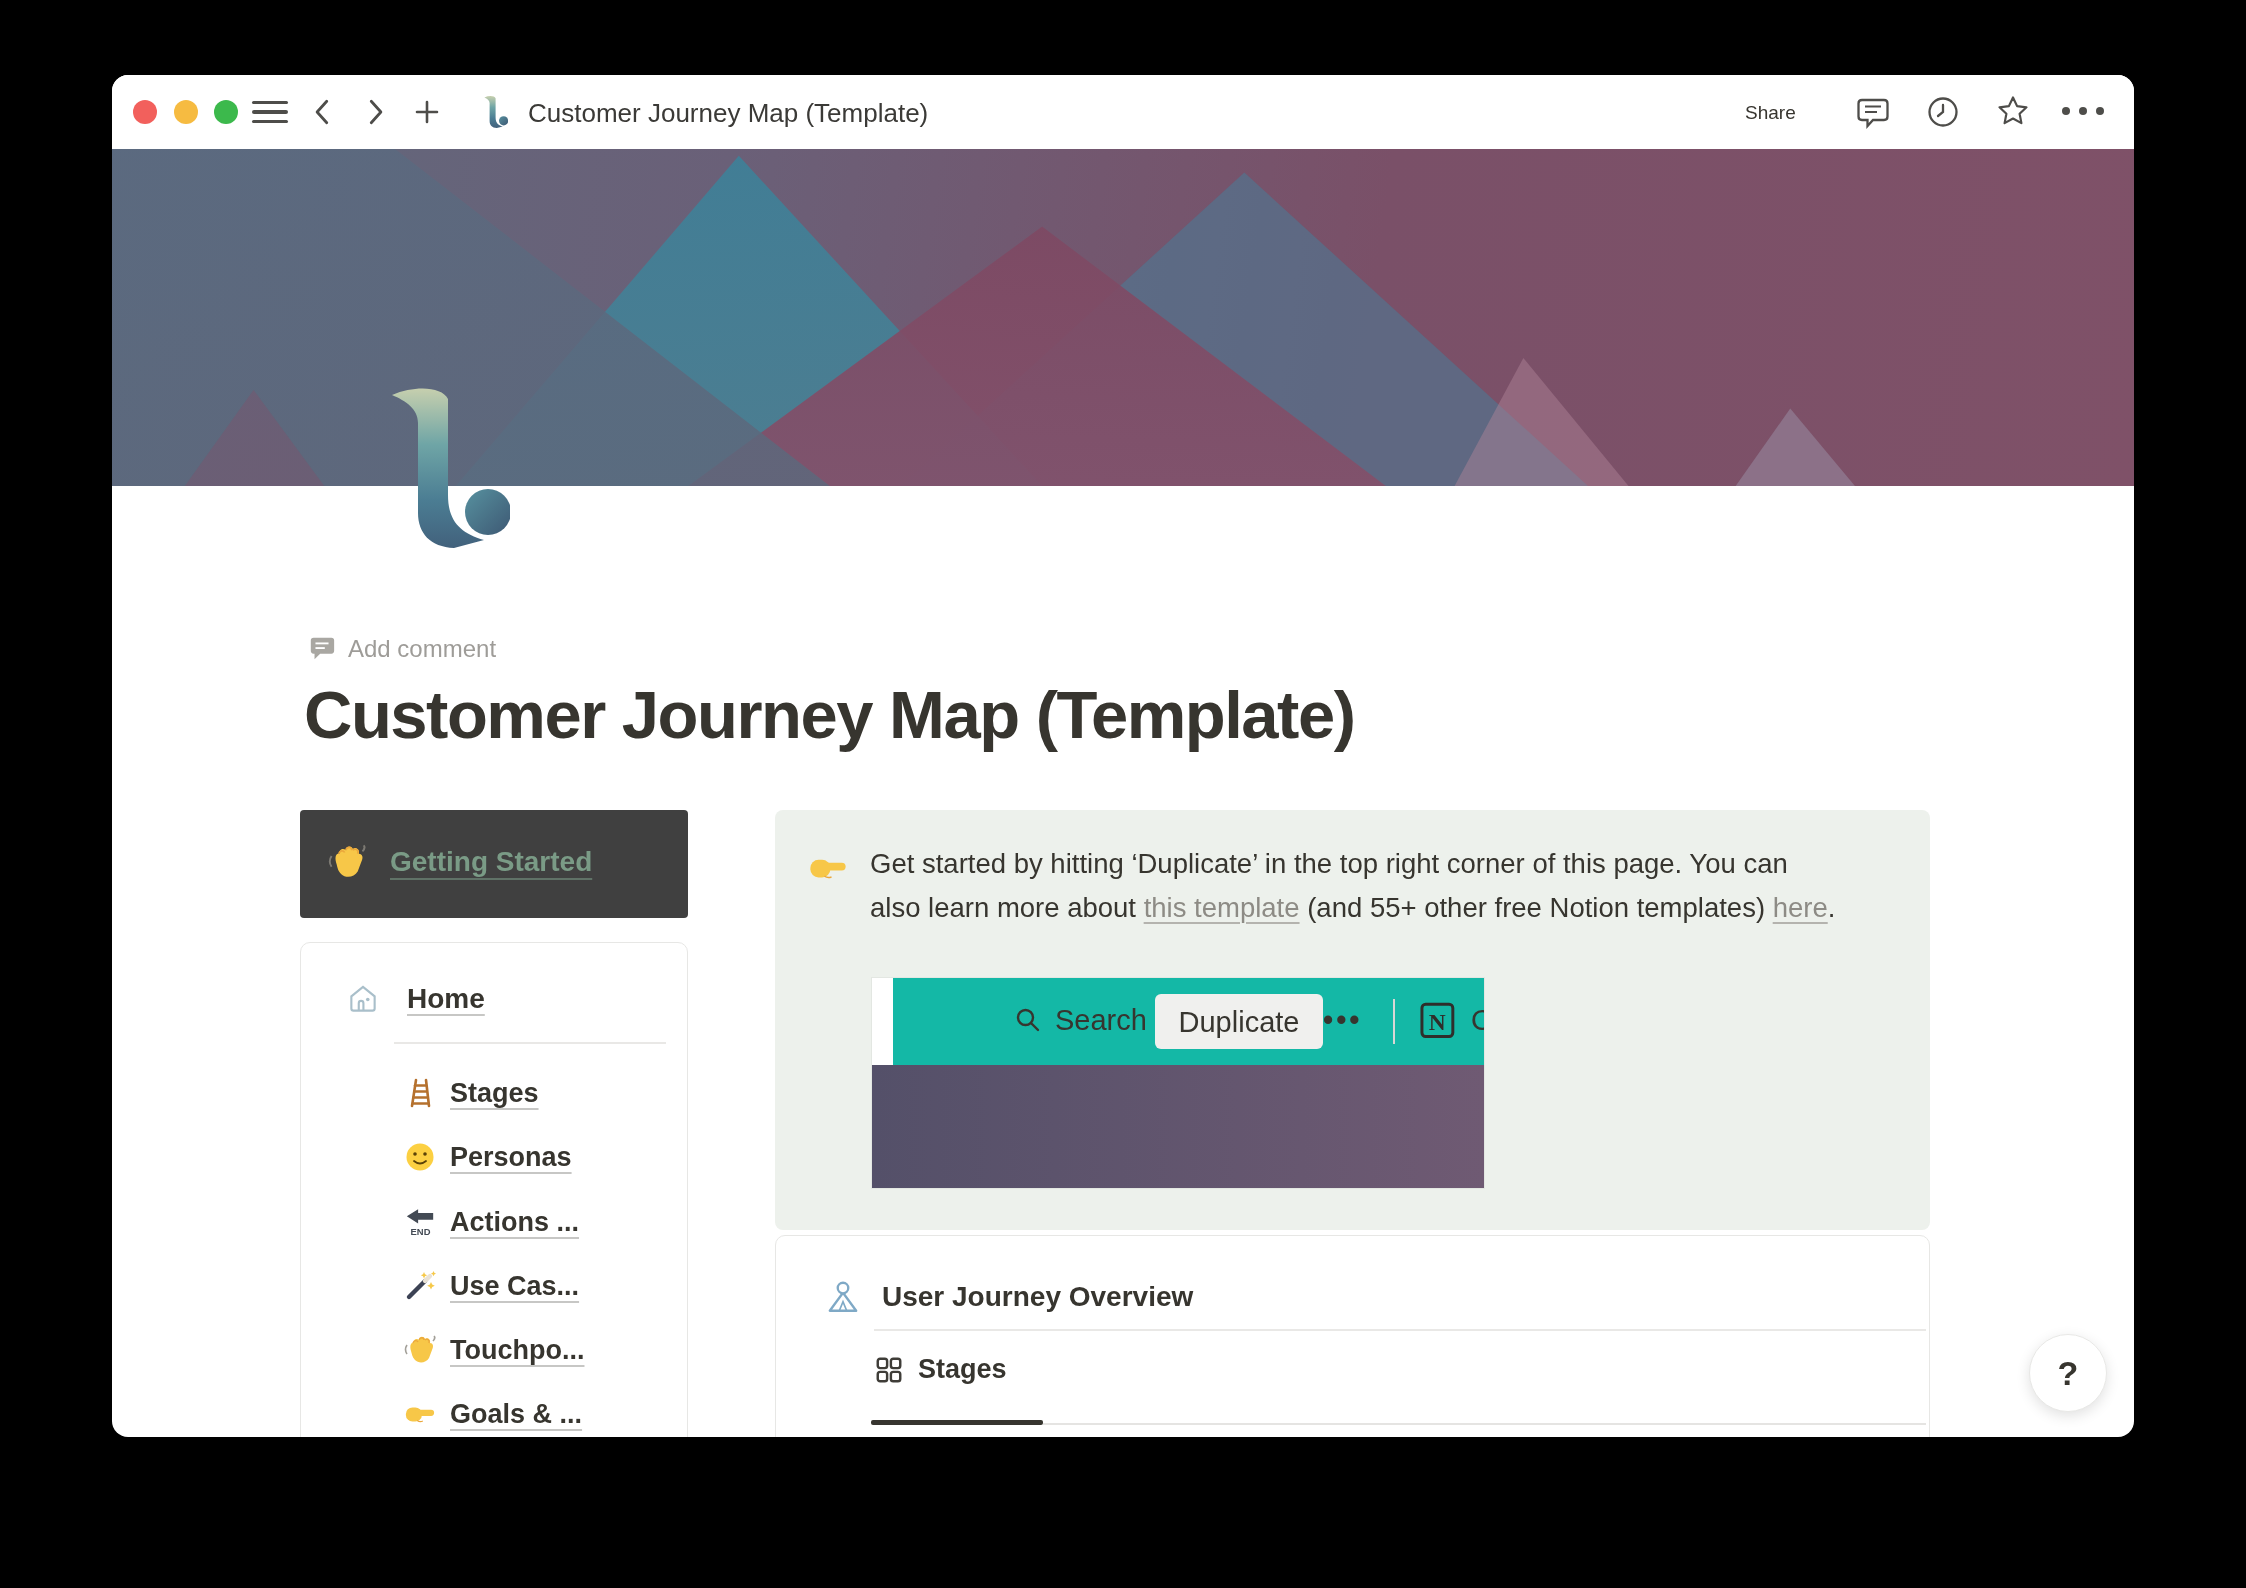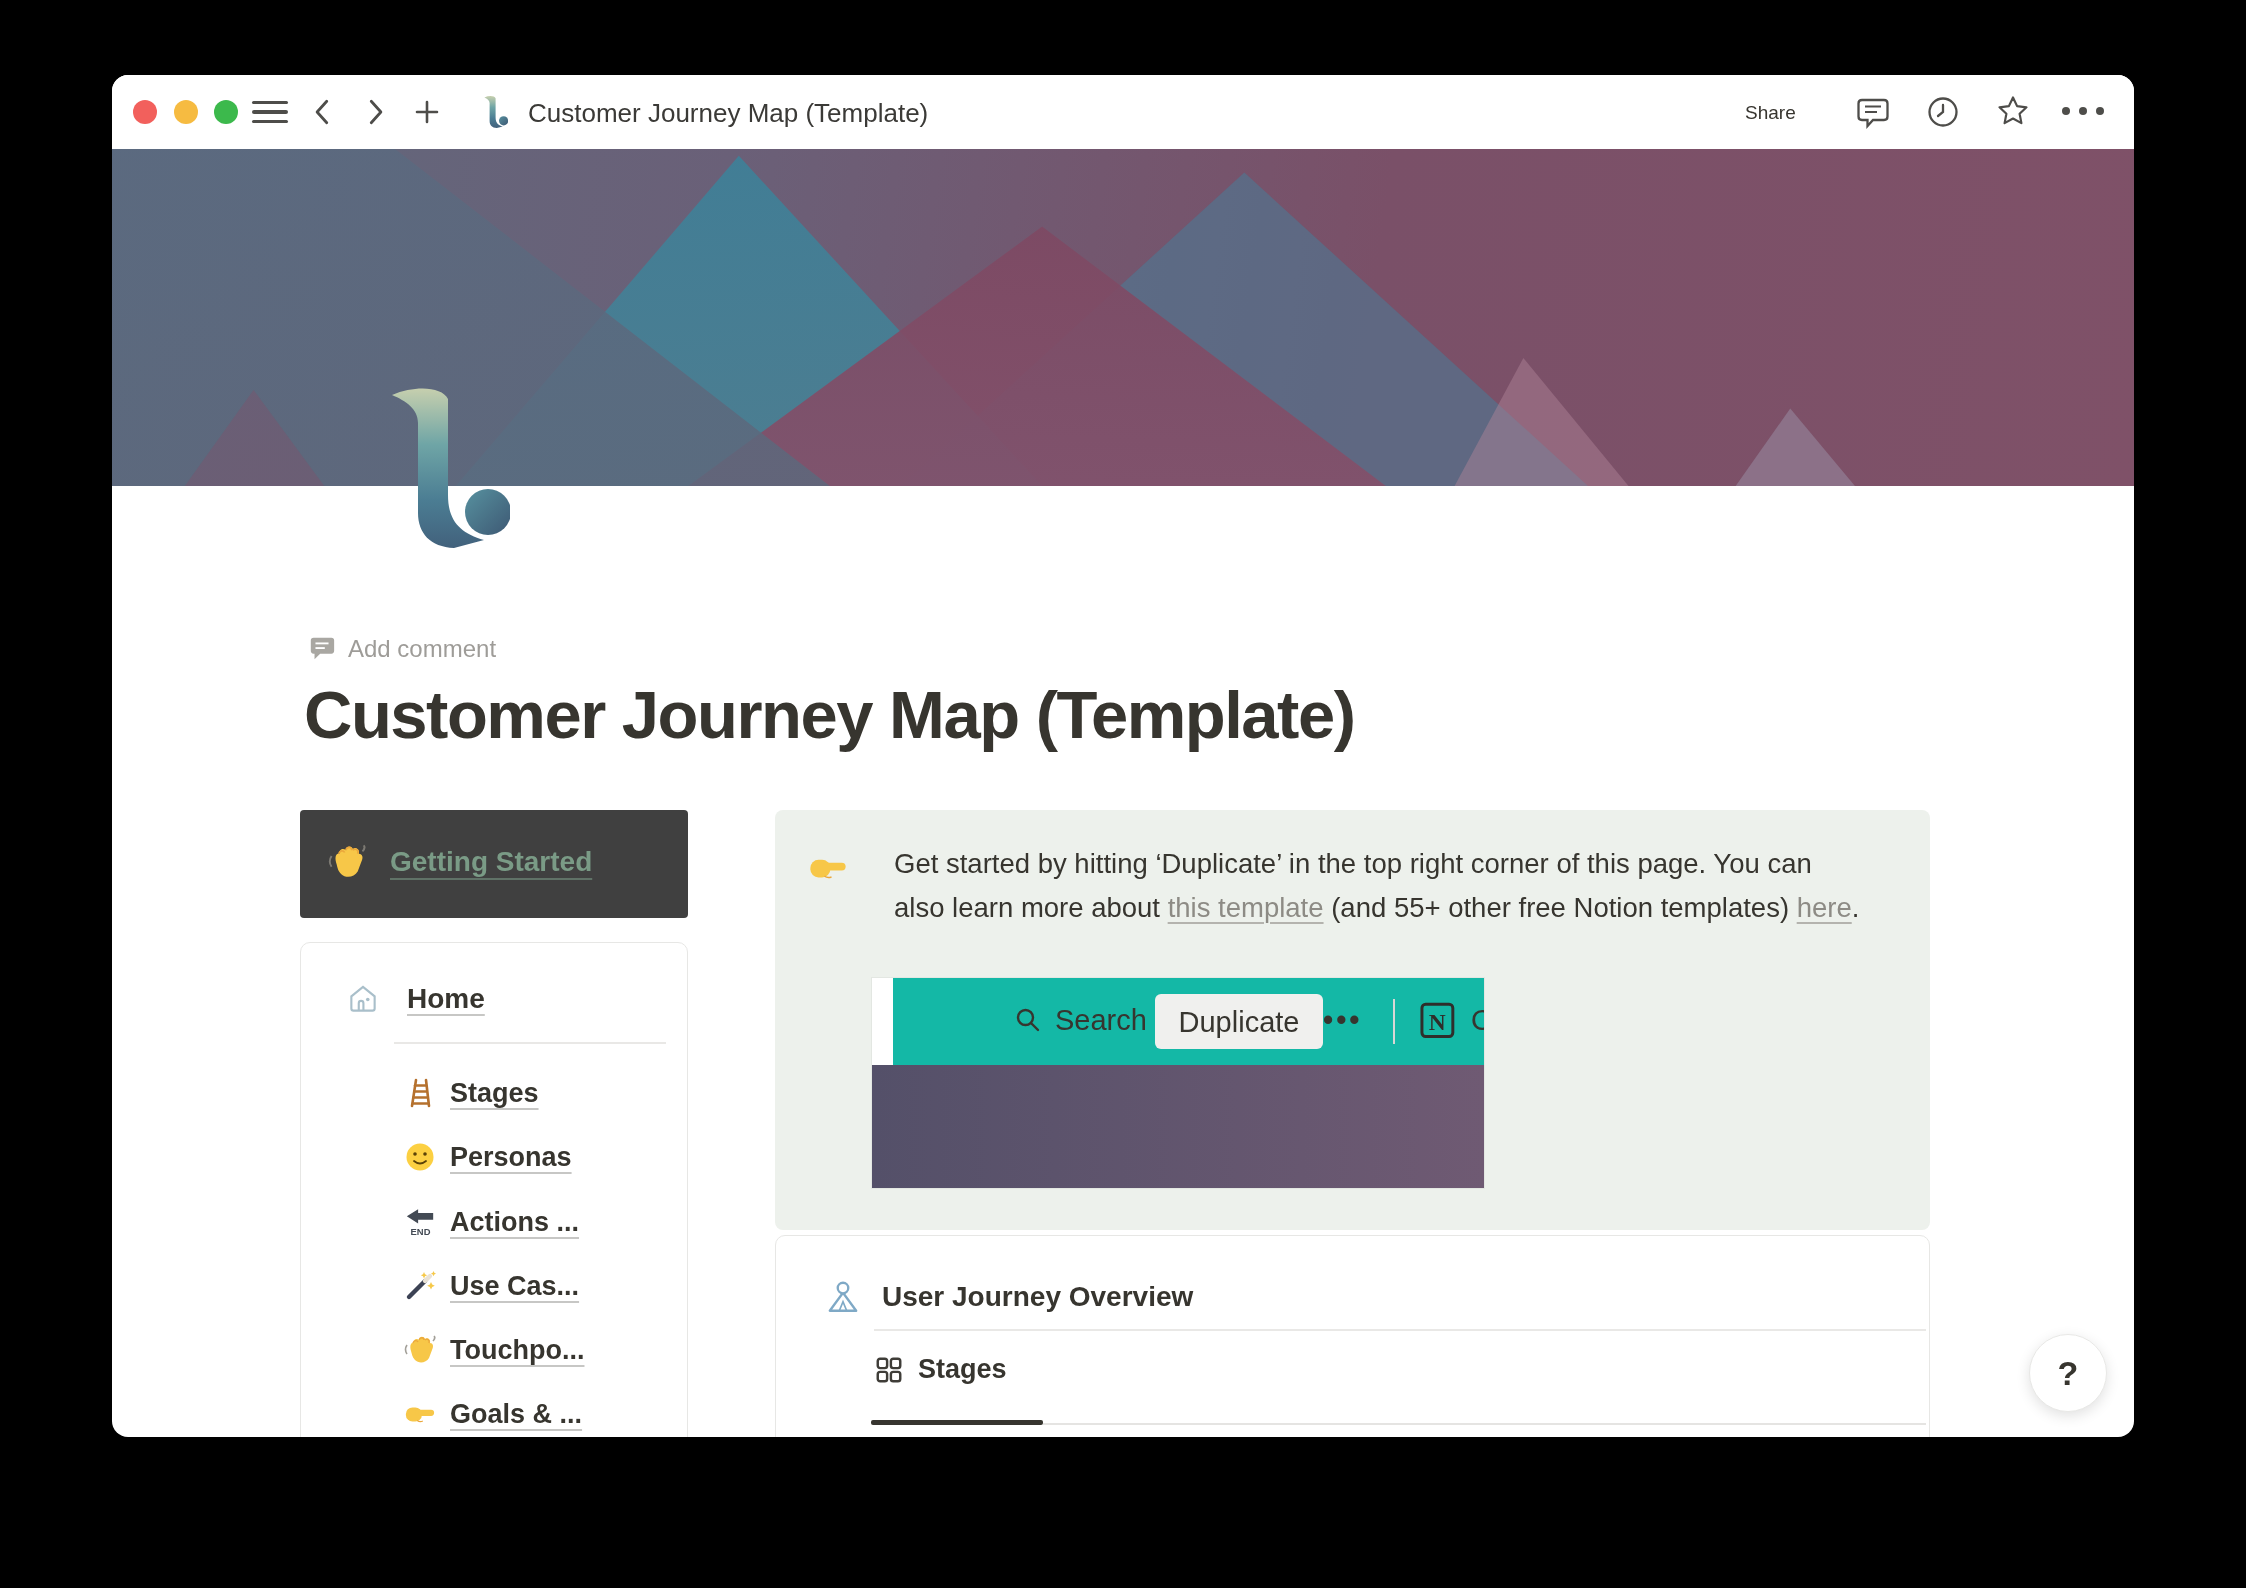--- a/index.html
+++ b/index.html
@@ -64,21 +64,21 @@
   #home-div{position:absolute;left:93px;top:99px;width:272px;height:2px;background:#e9e8e6;}
   .home-item{position:absolute;left:103px;display:flex;align-items:center;gap:14px;height:40px;}
   .home-item .emoji{width:32px;height:32px;flex:0 0 32px;}
   .home-item .pglink{font-size:27px;font-weight:600;}
   .hi0{top:130px;} .hi1{top:194px;} .hi2{top:259px;} .hi3{top:323px;} .hi4{top:387px;} .hi5{top:451px;}
 
   
   #callout{left:663px;top:735px;width:1155px;height:420px;background:#edf1ec;border-radius:8px;}
   #callout .emoji{position:absolute;left:33px;top:40px;width:40px;height:36px;}
   #callout-text{position:absolute;left:95px;top:32px;width:1030px;font-size:27.5px;line-height:44px;color:#37352f;}
-  #callout-text div{white-space:nowrap;margin-left:24px;}
+  #callout-text div{white-space:nowrap;}
   .gray-link{color:#8d8b85;text-decoration:underline;text-decoration-color:rgba(141,139,133,.6);
     text-underline-offset:5px;text-decoration-thickness:1.5px;}
 
   
   #embed{position:absolute;left:97px;top:168px;width:612px;height:210px;background:#fff;overflow:hidden;box-shadow:0 0 0 1px rgba(0,0,0,.04);}
   #embed-bar{position:absolute;left:8px;top:0;width:100%;height:87px;background:#14b8a6;margin-left:13px;}
   #embed-bar .lbl{position:absolute;top:26px;font-size:29px;color:#37352f;white-space:nowrap;}
   #emb-search-ic{position:absolute;left:120px;top:27px;width:30px;height:30px;}
   #emb-search{left:162px;}
   #dup-btn{position:absolute;left:262px;top:16px;width:168px;height:55px;background:#f0f0ee;border-radius:6px;}

